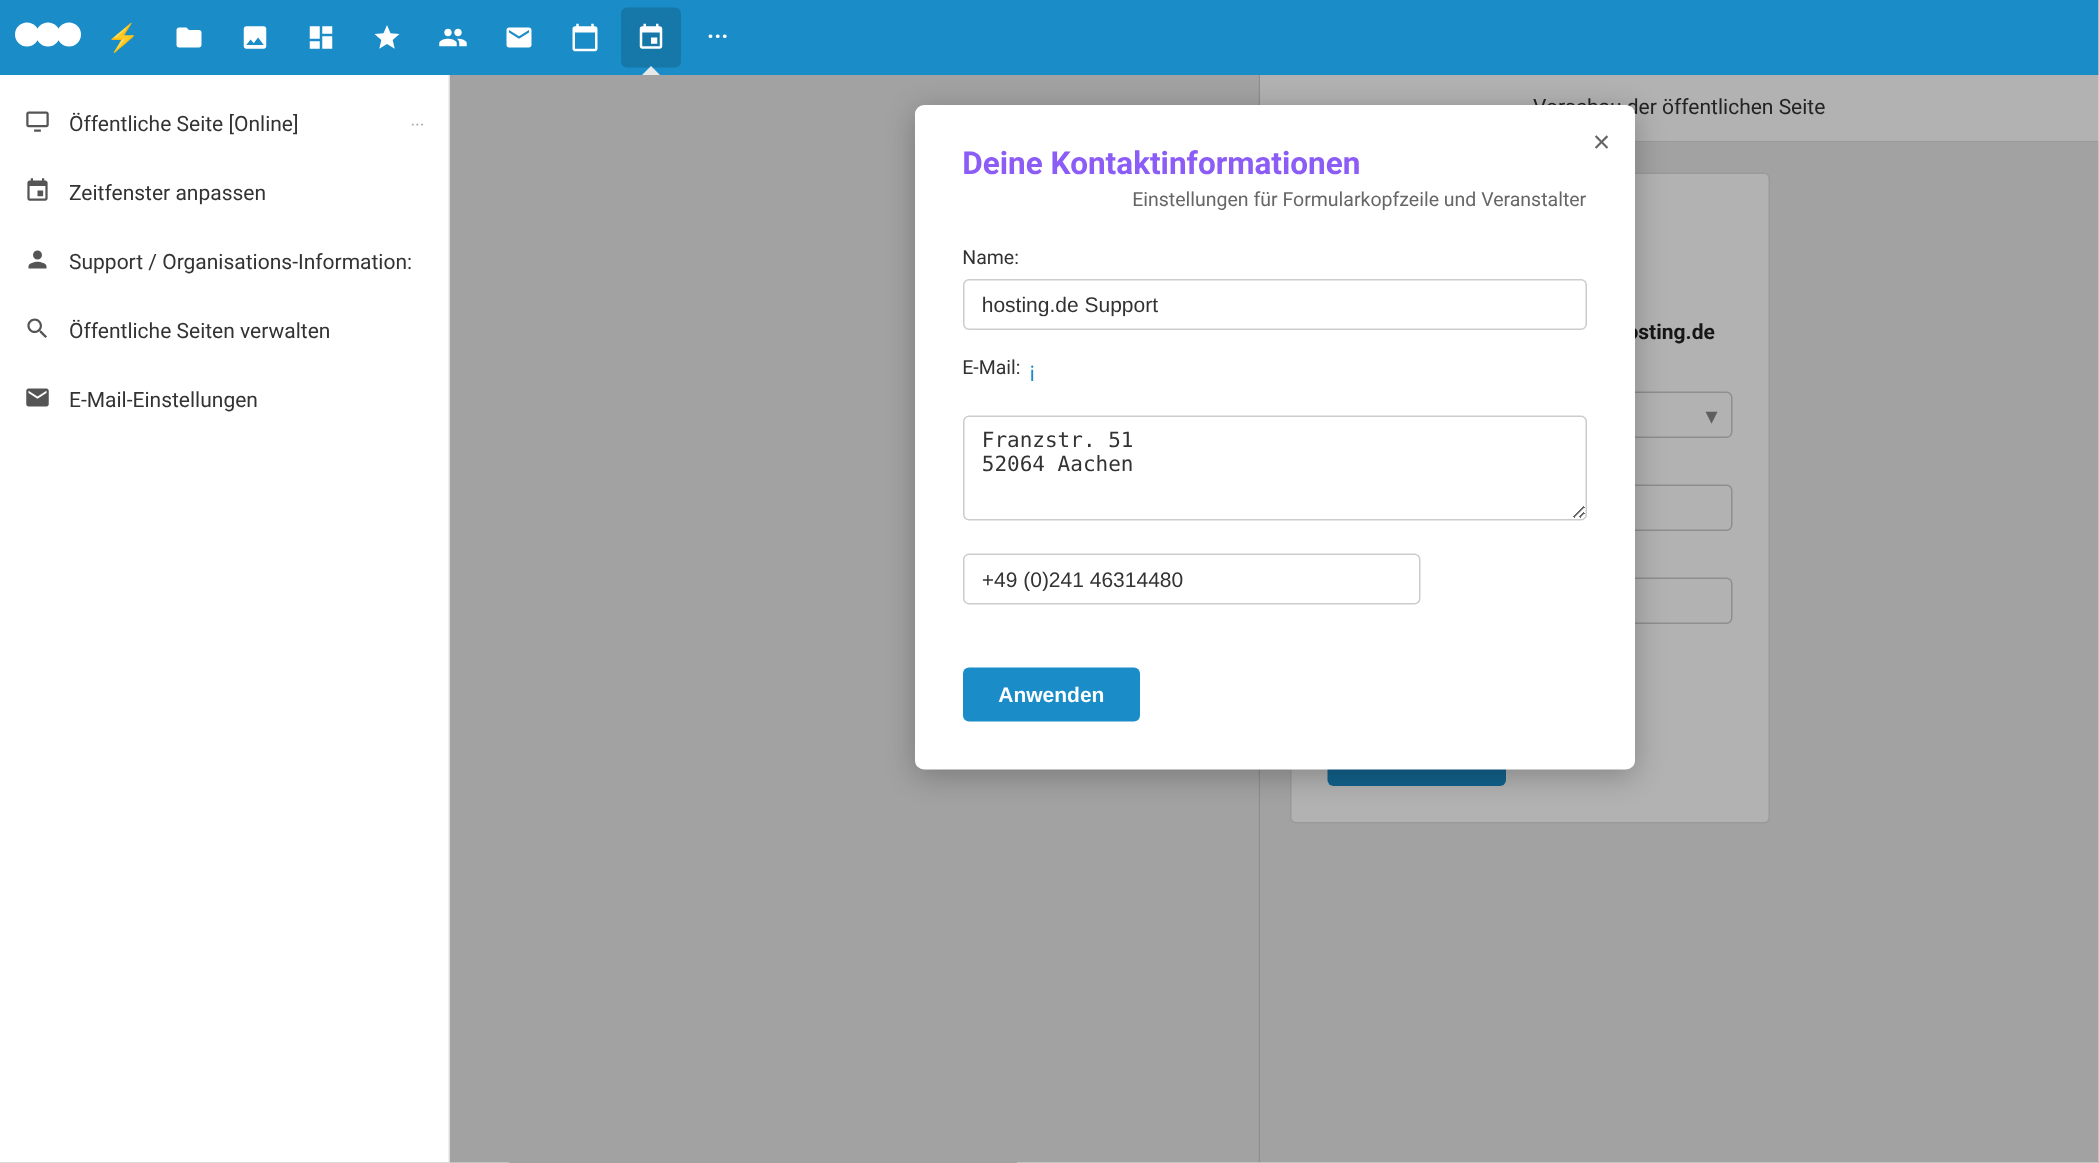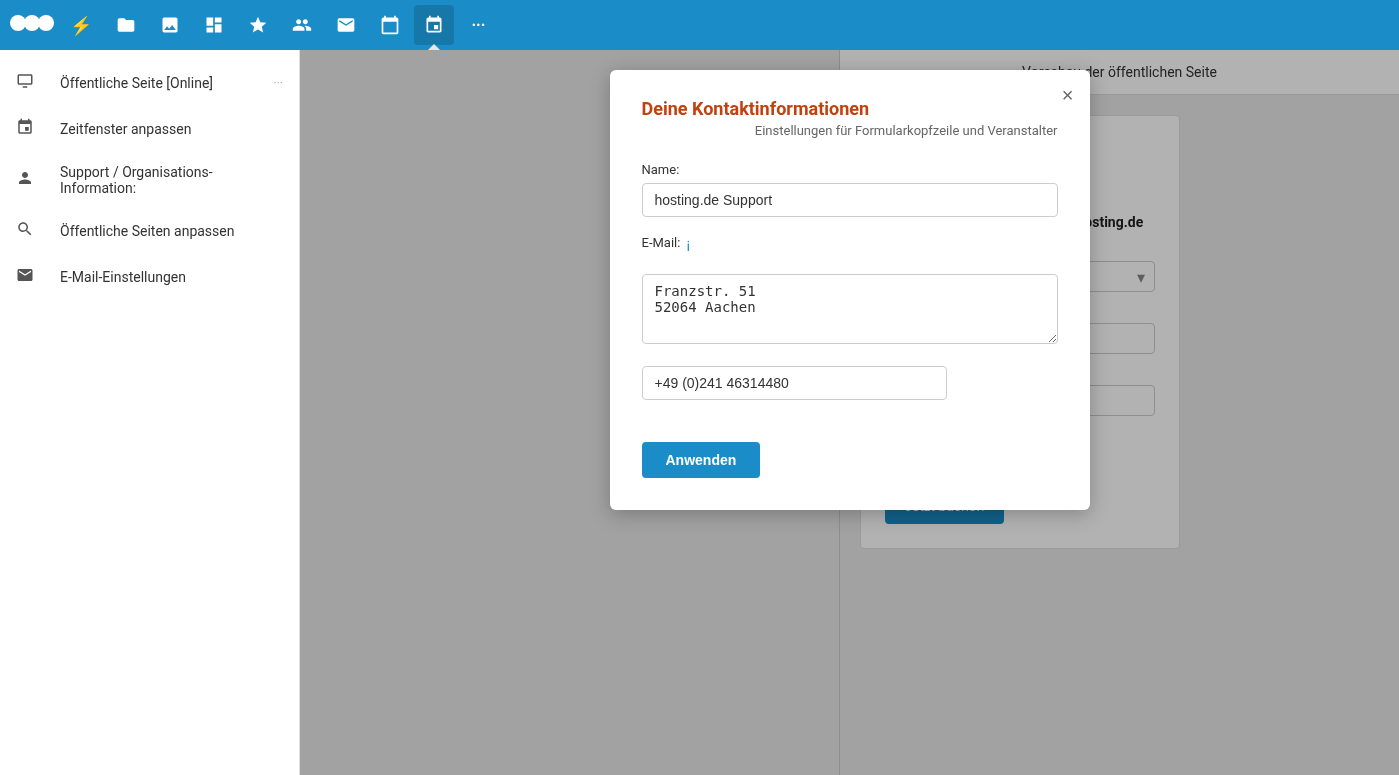--- a/index.html
+++ b/index.html
@@ -42,21 +42,21 @@
     
     .sidebar {
       width: 300px;
       background: white;
       border-right: 1px solid #ddd;
       padding: 10px 0;
       flex-shrink: 0;
     }
     .sidebar-item {
       display: flex; align-items: center;
-      padding: 12px 16px; cursor: pointer; gap: 24px;
+      padding: 12px 16px; cursor: pointer; gap: 10px;
       position: relative;
     }
     .sidebar-item .si-icon { color: #555; font-size: 16px; width: 20px; flex-shrink: 0; }
     .sidebar-item .si-label { color: #333; font-size: 14px; flex: 1; }
     .sidebar-item .si-more { color: #aaa; font-size: 12px; }
 
     
     .content-area {
       flex: 1;
       background: #e8e8e8;
@@ -131,21 +131,21 @@
       border-radius: 6px;
       width: 480px;
       padding: 28px 32px 32px;
       position: relative;
       box-shadow: 0 4px 20px rgba(0,0,0,0.25);
     }
     .modal-close {
       position: absolute; top: 14px; right: 16px;
       cursor: pointer; font-size: 20px; color: #666; background: none; border: none;
     }
-    .modal-title { font-size: 18px; font-weight: 700; color: #c2410c; margin-bottom: 4px; }
+    .modal-title { font-size: 21px; font-weight: 700; color: #8b5cf6; margin-bottom: 4px; }
     .modal-subtitle { font-size: 13px; color: #666; margin-bottom: 24px; text-align: right; }
     .form-group { margin-bottom: 18px; }
     .form-group label { display: block; font-size: 13px; color: #333; margin-bottom: 6px; }
     .form-group .label-row { display: flex; align-items: center; gap: 6px; }
     .info-icon { color: #1a8cc7; font-size: 14px; cursor: pointer; }
     .form-input {
       width: 100%; padding: 8px 12px;
       border: 1px solid #ccc; border-radius: 4px;
       font-size: 14px; color: #333;
     }
@@ -252,21 +252,21 @@
           </svg>
       </span>
       <span class="si-label">Support / Organisations-Information:</span>
     </div>
     <div class="sidebar-item">
       <span class="si-icon">
         <svg width="18" height="18" viewBox="0 0 24 24" fill="#555">
             <path d="M15.5 14H14.71L14.43 13.73C15.41 12.59 16 11.11 16 9.5C16 5.91 13.09 3 9.5 3C5.91 3 3 5.91 3 9.5C3 13.09 5.91 16 9.5 16C11.11 16 12.59 15.41 13.73 14.43L14 14.71V15.5L19 20.49L20.49 19L15.5 14ZM9.5 14C7.01 14 5 11.99 5 9.5C5 7.01 7.01 5 9.5 5C11.99 5 14 7.01 14 9.5C14 11.99 11.99 14 9.5 14Z"></path>
           </svg>
       </span>
-      <span class="si-label">Öffentliche Seiten anpassen</span>
+      <span class="si-label">Öffentliche Seiten verwalten</span>
     </div>
     <div class="sidebar-item">
       <span class="si-icon">
         <svg width="18" height="18" viewBox="0 0 24 24" fill="#555">
             <path d="M20 4H4C2.9 4 2.01 4.9 2.01 6L2 18C2 19.1 2.9 20 4 20H20C21.1 20 22 19.1 22 18V6C22 4.9 21.1 4 20 4ZM20 8L12 13L4 8V6L12 11L20 6V8Z"></path>
           </svg>
       </span>
       <span class="si-label">E-Mail-Einstellungen</span>
     </div>
   </div>

